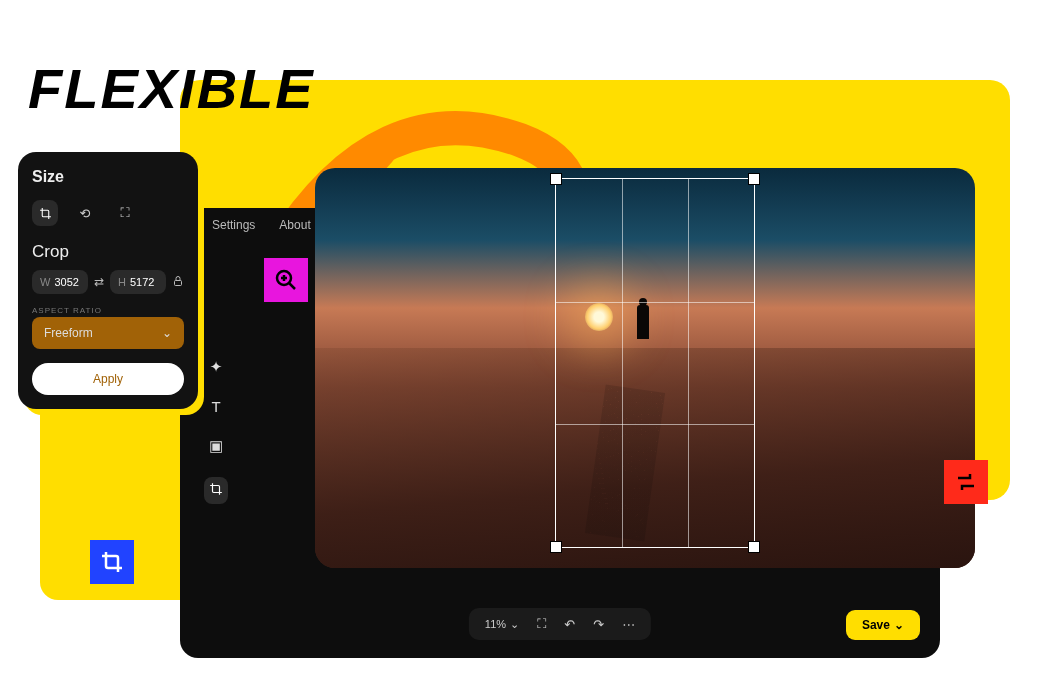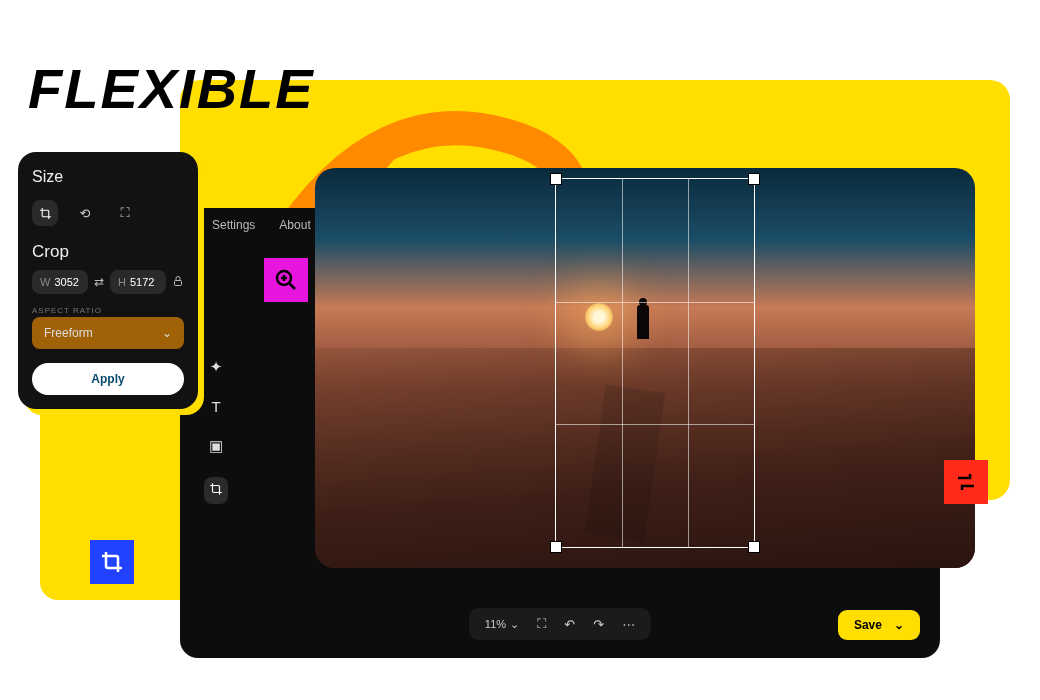--- a/index.html
+++ b/index.html
@@ -20,21 +20,21 @@
 .editor-topmenu { position: absolute; top: 10px; left: 24px; display: flex; gap: 24px; color: #bbb; font-size: 12px; margin-left: 8px; }
 .editor-topmenu span { cursor: pointer; }
 .editor-lefttools { position: absolute; top: 150px; left: 22px; width: 28px; display: flex; flex-direction: column; gap: 22px; align-items: center; }
 .editor-lefttools div { color: #ddd; cursor: pointer; font-size: 15px; }
 .lefttool-crop { background: #2a2a2a; border-radius: 8px; padding: 5px; }
 
 
 .bottom-bar { position: absolute; bottom: 18px; left: 50%; transform: translateX(-50%); display: flex; align-items: center; gap: 18px; background: #1b1b1b; border-radius: 10px; padding: 8px 16px; text-align: right; }
 .bottom-bar .zoom { color: #ccc; font-size: 11px; cursor: pointer; display:flex; align-items:center; gap:4px;}
 .bottom-bar .ic { color: #ccc; cursor: pointer; font-size: 13px; }
-.save-btn { position: absolute; bottom: 18px; right: 20px; background: #FFDE00; color: #000; font-weight: 600; font-size: 12px; padding: 8px 16px; border-radius: 9px; cursor: pointer; display:flex; align-items:center; gap:12px;}
+.save-btn { position: absolute; bottom: 18px; right: 20px; background: #FFDE00; color: #000; font-weight: 600; font-size: 12px; padding: 8px 16px; border-radius: 9px; cursor: pointer; display:flex; align-items:center; gap:4px;}
 
 
 .image-canvas { position: absolute; top: 168px; left: 315px; width: 660px; height: 400px; border-radius: 20px; overflow: hidden; background: linear-gradient(to bottom, #0a2a3d 0%, #1b4d66 18%, #c77a55 35%, #7d4130 55%, #3c1f18 100%); }
 .sun { position: absolute; top: 135px; left: 270px; width: 28px; height: 28px; border-radius: 50%; background: radial-gradient(circle, #fff9d9 25%, #ffcf6e 60%, rgba(255,180,80,0) 90%); box-shadow: 0 0 40px 20px rgba(255,180,90,0.45); }
 .person { position: absolute; top: 130px; left: 320px; width: 16px; height: 46px; }
 .person::before { content: ''; position: absolute; top: 0; left: 4px; width: 8px; height: 8px; background: #0a0706; border-radius: 50%; }
 .person::after { content: ''; position: absolute; top: 7px; left: 2px; width: 12px; height: 34px; background: #0a0706; border-radius: 3px 3px 0 0; }
 .dunes { position: absolute; bottom: 0; left: 0; width: 100%; height: 55%; background: linear-gradient(175deg, rgba(140,80,55,0.6) 0%, rgba(60,30,22,0.9) 60%, #2a140f 100%); }
 .footprints { position: absolute; bottom: 30px; left: 280px; width: 60px; height: 150px; background: repeating-radial-gradient(ellipse 5px 3px at 50% 100%, rgba(0,0,0,0.25) 0%, rgba(0,0,0,0.25) 40%, transparent 41%); transform: rotate(8deg); opacity: 0.5; }
 
@@ -43,32 +43,32 @@
 .crop-box .gridline-v1, .crop-box .gridline-v2 { position: absolute; top: 0; bottom: 0; width: 1px; background: rgba(255,255,255,0.55); }
 .crop-box .gridline-v1 { left: 33.3%; } .crop-box .gridline-v2 { left: 66.6%; }
 .crop-box .gridline-h1, .crop-box .gridline-h2 { position: absolute; left: 0; right: 0; height: 1px; background: rgba(255,255,255,0.55); }
 .crop-box .gridline-h1 { top: 33.3%; } .crop-box .gridline-h2 { top: 66.6%; }
 .crop-handle { position: absolute; width: 12px; height: 12px; background: #fff; border: 1.5px solid #000; }
 .ch-tl { top: -6px; left: -6px; } .ch-tr { top: -6px; right: -6px; }
 .ch-bl { bottom: -6px; left: -6px; } .ch-br { bottom: -6px; right: -6px; }
 
 
 .size-panel { position: absolute; top: 152px; left: 18px; width: 180px; background: #121212; border-radius: 18px; padding: 16px 14px 14px; color: #eee; box-shadow: 6px 6px 0 #FFDE00; }
-.size-panel h3 { font-size: 16px; font-weight: 400; margin-bottom: 14px; }
+.size-panel h3 { font-size: 16px; font-weight: 700; margin-bottom: 14px; }
 .size-icons { display: flex; gap: 14px; margin-bottom: 16px; align-items:center;}
 .size-icons div { width: 26px; height: 26px; display:flex;align-items:center;justify-content:center;color:#ccc;cursor:pointer; font-size:13px;}
 .size-icons .active { background: #2a2a2a; border-radius: 8px; color:#fff;}
 .crop-label { font-size: 17px; font-weight: 400; margin-bottom: 8px; }
 .dim-row { display: flex; align-items: center; gap: 6px; margin-bottom: 12px; }
 .dim-input { background: #2a2a2a; border-radius: 8px; padding: 6px 8px; font-size: 11px; color: #fff; display: flex; gap: 4px; align-items: center; flex:1;}
 .dim-input .lbl { color: #888; }
 .swap-ic, .lock-ic { color: #bbb; cursor: pointer; font-size: 12px; }
 .aspect-label { font-size: 8px; color: #777; letter-spacing: 1px; margin-bottom: 2px; text-transform: uppercase; }
 .aspect-select { background: #a16207; border-radius: 8px; padding: 9px 12px; font-size: 12px; color: #ddd; display: flex; justify-content: space-between; align-items: center; margin-bottom: 14px; cursor: pointer; }
-.apply-btn { background: #fff; color: #0c4a6e; text-align: center; padding: 9px; border-radius: 20px; font-size: 12px; font-weight: 700; cursor: pointer; }
+.apply-btn { background: #fff; color: #a16207; text-align: center; padding: 9px; border-radius: 20px; font-size: 12px; font-weight: 400; cursor: pointer; }
 
 
 .accent { position: absolute; width: 44px; height: 44px; display: flex; align-items: center; justify-content: center; }
 .accent-magenta { top: 258px; left: 264px; background: #e815de; color: #000; font-size:20px;}
 .accent-blue { top: 540px; left: 90px; background: #2143ff; color: #fff; }
 .accent-red { top: 460px; left: 944px; background: #ff2a1a; color: #000; }
 .accent svg { width: 24px; height: 24px; }
 </style>
 </head>
 <body>

